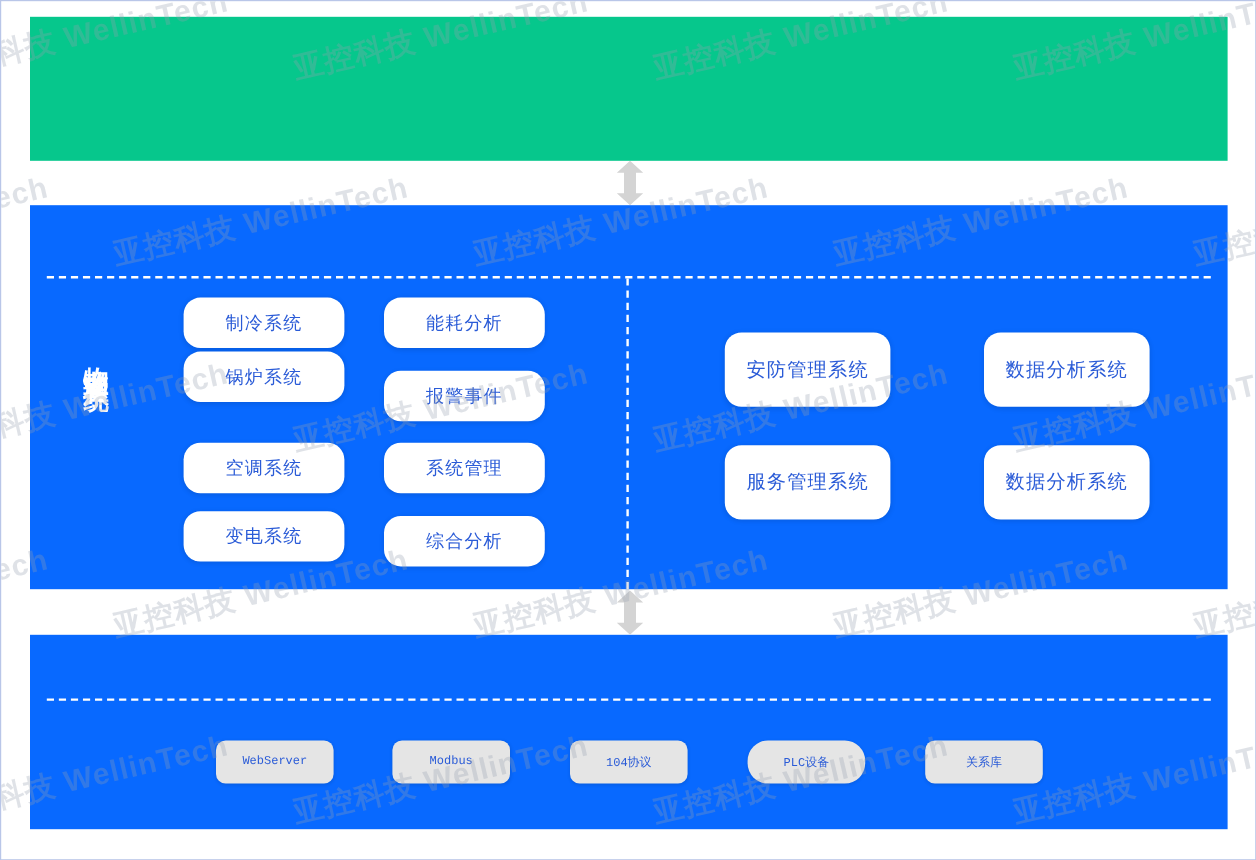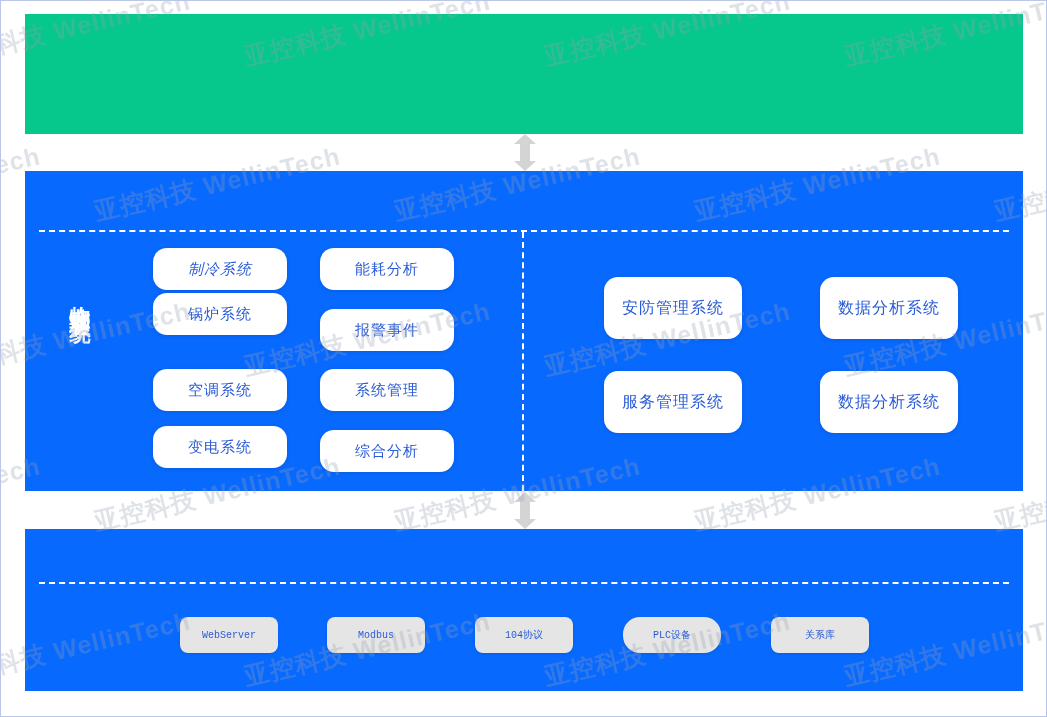--- a/index.html
+++ b/index.html
@@ -187,21 +187,21 @@
     </svg>
   </div>
 
   <div class="band-func"></div>
   <div class="band-head" id="func-head">功能模块设计</div>
   <div class="hdash" id="func-hdash"></div>
   <div class="vdash" id="func-vdash"></div>
 
   <div class="side-label">物业管理系统</div>
 
-  <div class="card card-left" style="left:152px;top:247px;font-style:italic;">
+  <div class="card card-left" style="left:152px;top:247px;">
     <span>制冷系统</span>
   </div>
   <div class="card card-left" style="left:152px;top:292px;">
     <span>锅炉系统</span>
   </div>
   <div class="card card-left" style="left:152px;top:368px;">
     <span>空调系统</span>
   </div>
   <div class="card card-left" style="left:152px;top:425px;">
     <span>变电系统</span>

